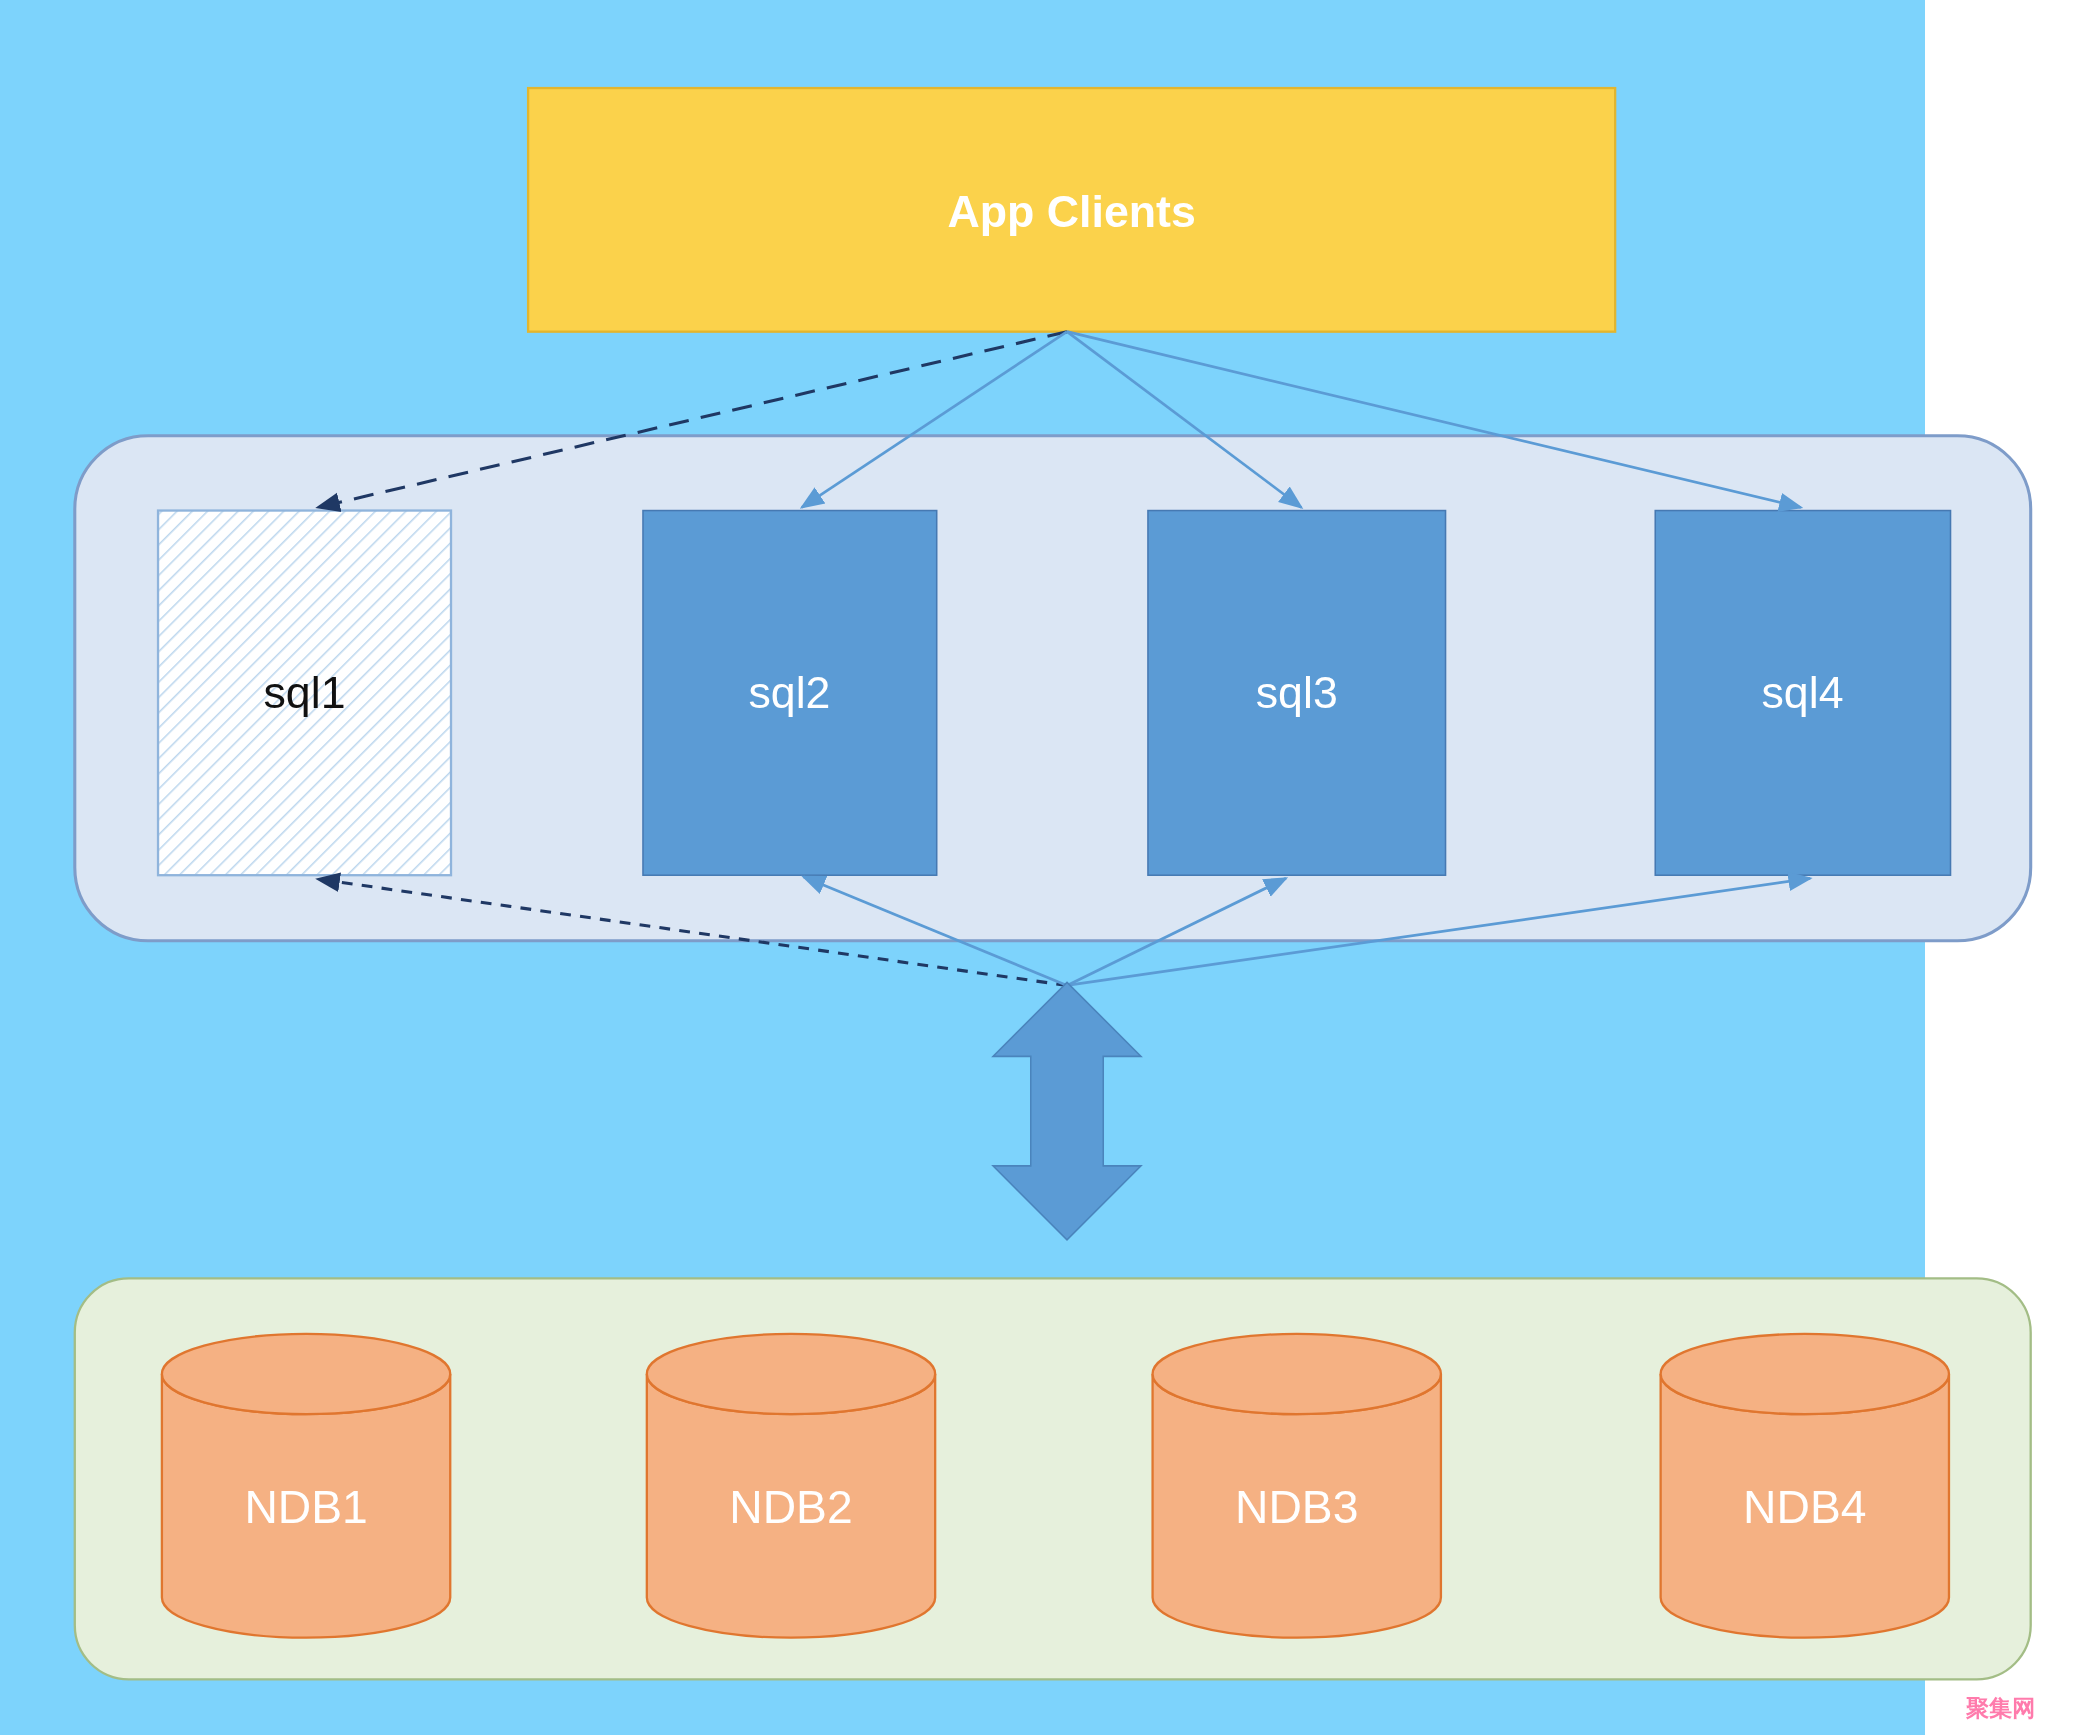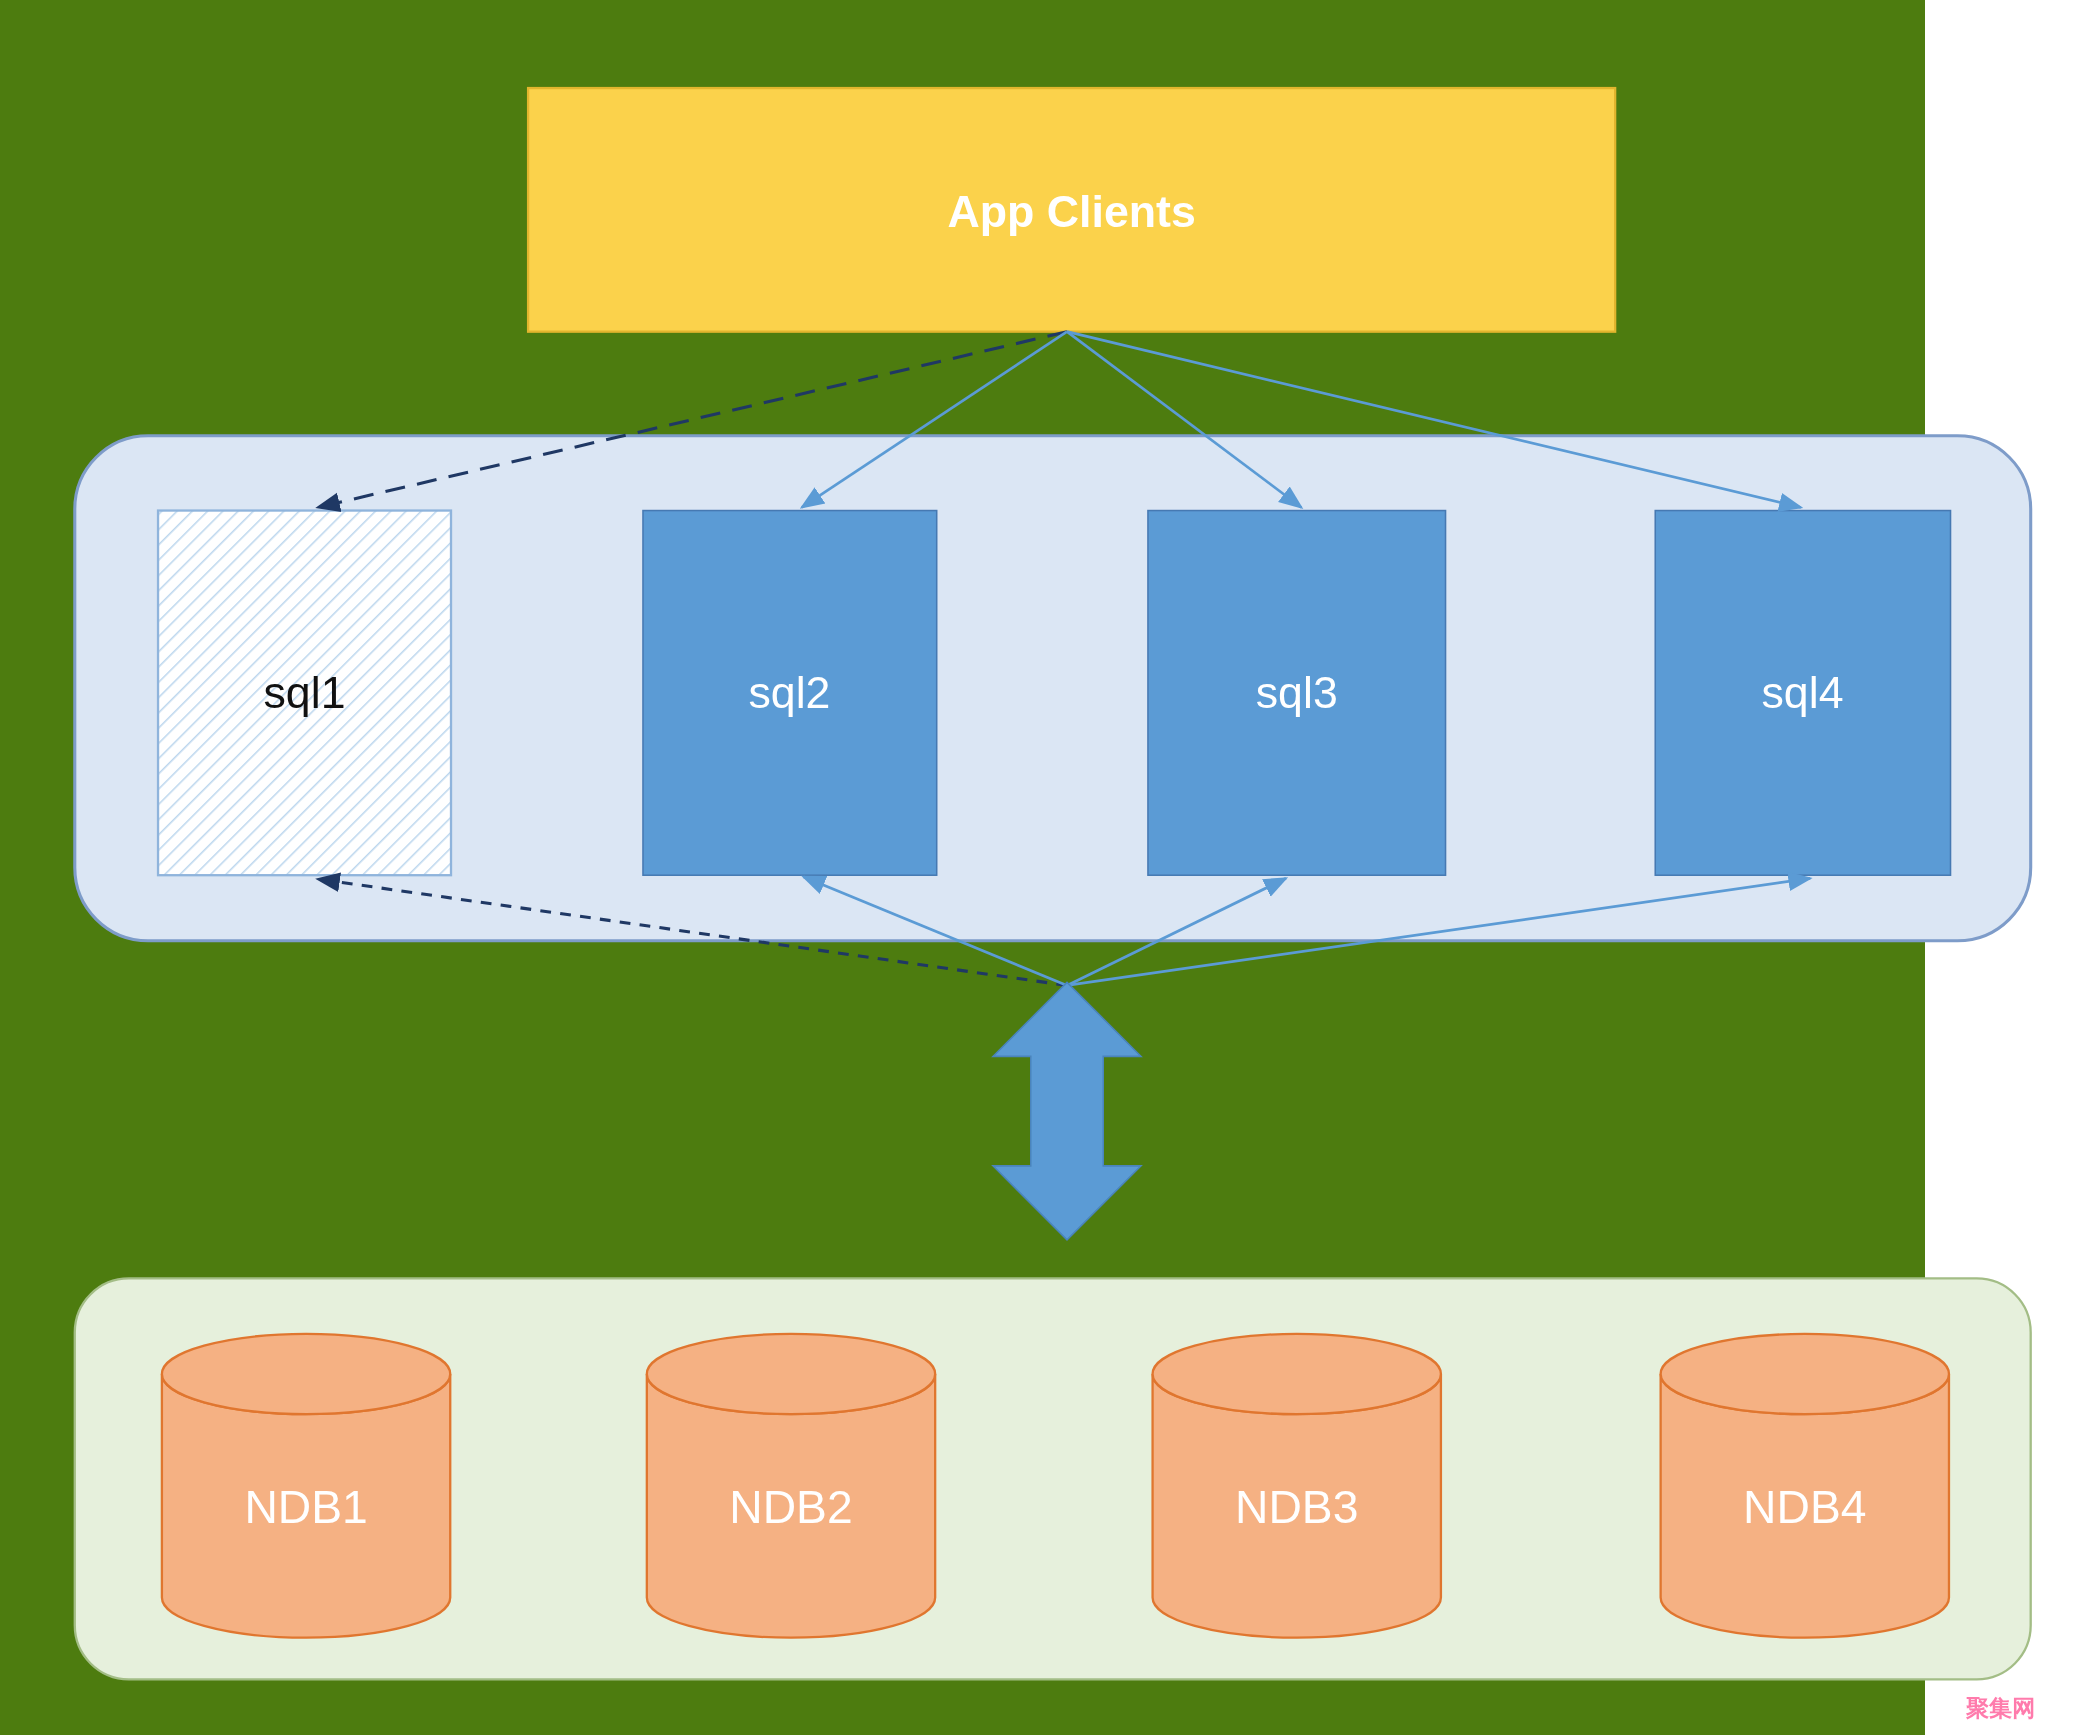--- a/index.html
+++ b/index.html
@@ -7,21 +7,21 @@
     padding: 0;
     background: #ffffff;
     width: 2097px;
     height: 1735px;
     font-family: "Liberation Sans", sans-serif;
   }
   .canvas {
     position: relative;
     width: 1925px;
     height: 1735px;
-    background: #4d7c0f;
+    background: #7dd3fc;
   }
   svg { display: block; }
 
   
   .app-box { fill: #FBD24B; stroke: #E2B52E; stroke-width: 3; }
   .app-label { fill: #ffffff; font-size: 58px; font-weight: 700; text-anchor: middle; }
 
   
   .layer-sql { fill: #DBE6F4; stroke: #7E9CC9; stroke-width: 4; }
   .sql-node { fill: #5B9BD5; stroke: #4679B2; stroke-width: 2; }

